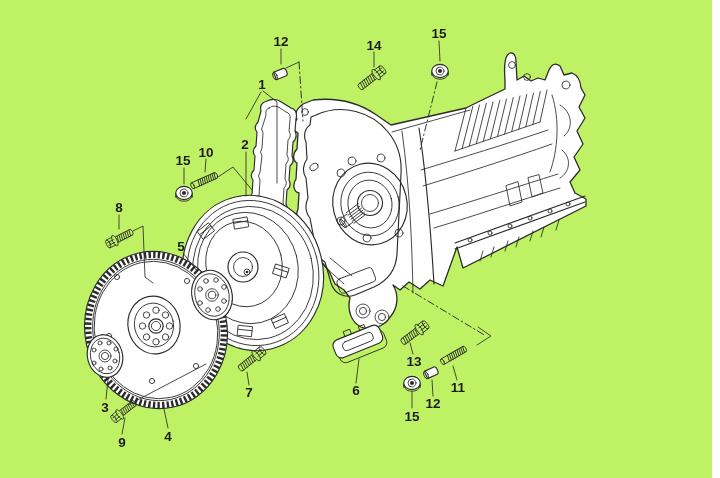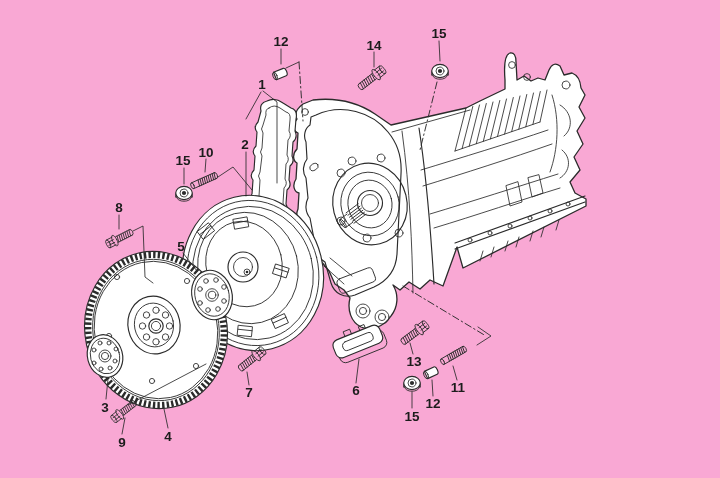--- a/index.html
+++ b/index.html
@@ -1,17 +1,17 @@
 <!DOCTYPE html>
 <html><head>
 <meta charset="utf-8">
 <style>
   html,body{margin:0;padding:0;background:#ffffff;}
-  .stage{position:relative;width:720px;height:478px;background:#f9a8d4;overflow:hidden;
-         font-family:"Liberation Sans", sans-serif;}
+  .stage{position:relative;width:664px;height:478px;background:#bef264;overflow:hidden;
+         font-family:"Liberation Sans", sans-serif;padding-left:48px;}
   svg{position:absolute;left:0;top:0;}
   .ln  {fill:none;stroke:#2b2b2b;stroke-width:1.15;stroke-linecap:round;stroke-linejoin:round;}
   .ln2 {fill:none;stroke:#2b2b2b;stroke-width:0.85;stroke-linecap:round;stroke-linejoin:round;}
   .sil {fill:#ffffff;stroke:#2b2b2b;stroke-width:1.3;stroke-linejoin:round;}
   .wfill{fill:#ffffff;stroke:#2b2b2b;stroke-width:1.15;stroke-linejoin:round;}
   .dd  {fill:none;stroke:#2b2b2b;stroke-width:0.95;stroke-dasharray:7 3 1.5 3;}
   .teeth{fill:none;stroke:#2b2b2b;stroke-width:6.5;stroke-dasharray:2.4 2.2;}
   .callout{font-weight:bold;font-size:13.5px;fill:#1c1c1c;}
   .dark{fill:#2b2b2b;stroke:none;}
 </style>

